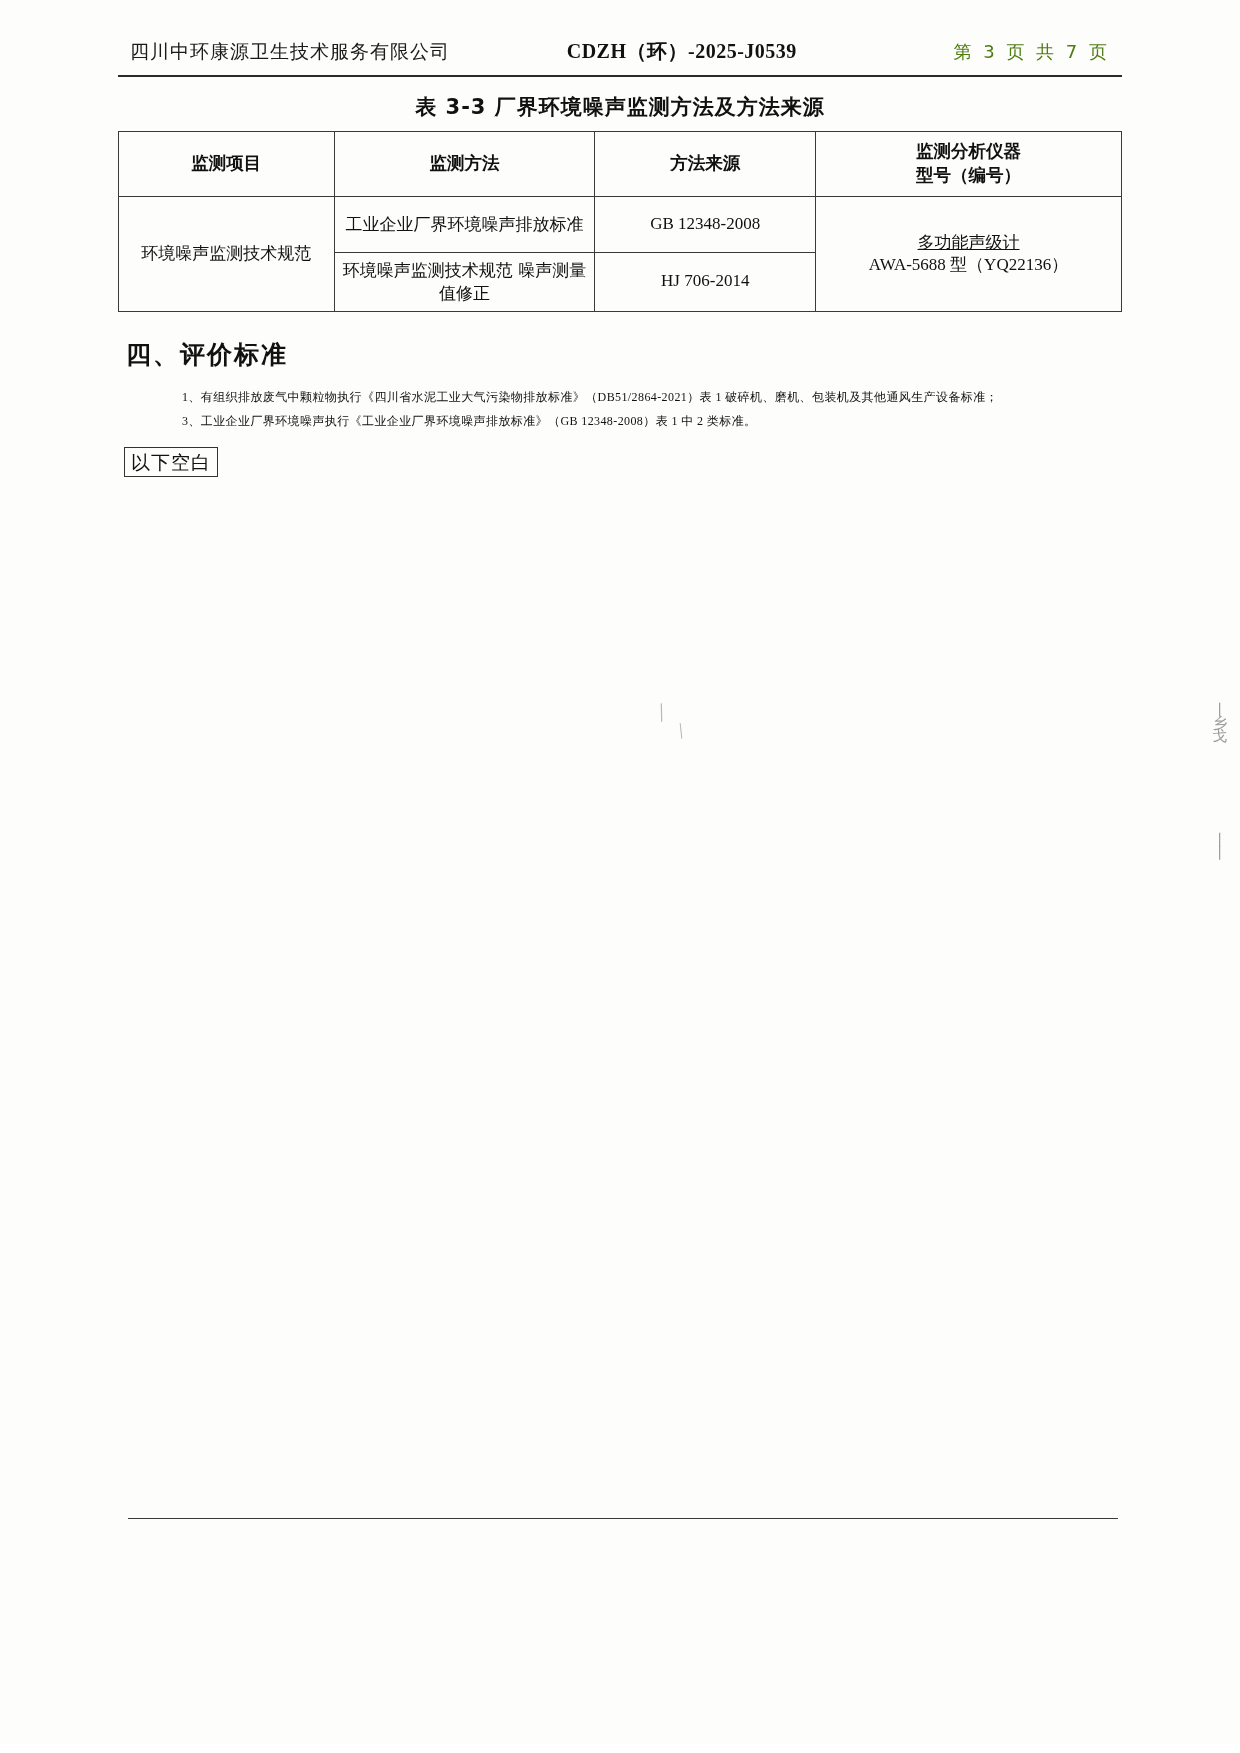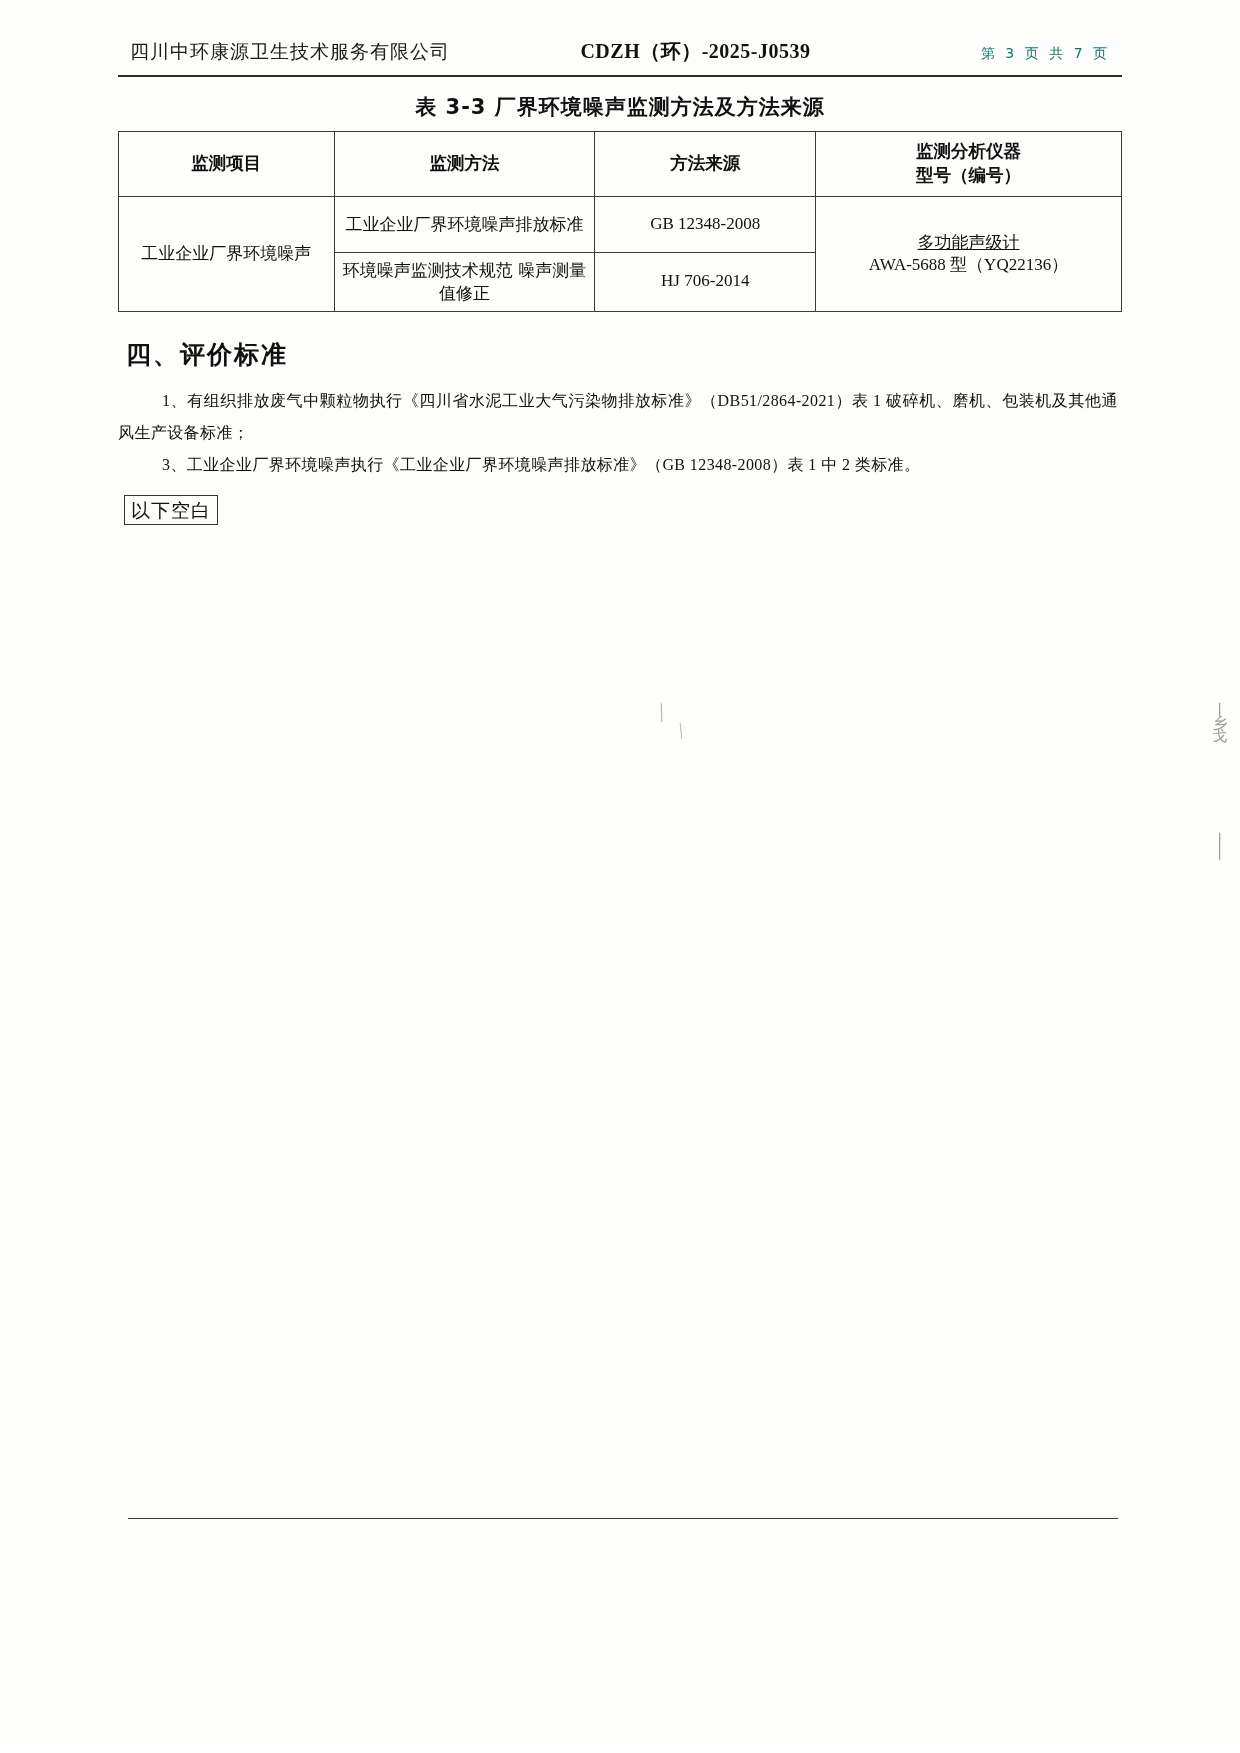--- a/index.html
+++ b/index.html
@@ -42,23 +42,23 @@
   .header-center {
     font-family: "Liberation Serif", serif;
     font-size: 20px;
     font-weight: 700;
     letter-spacing: 0.5px;
     color: #111;
     margin-left: -40px;
   }
   .header-right {
     font-family: "DejaVu Sans", "Liberation Sans", sans-serif;
-    font-size: 14px;
+    font-size: 18px;
     letter-spacing: 3px;
-    color: #0f766e;
+    color: #4d7c0f;
     text-align: center;
   }
 
   
   .table-title {
     text-align: center;
     font-size: 21px;
     font-weight: 700;
     margin: 16px 0 10px 0;
     letter-spacing: 1px;
@@ -110,25 +110,25 @@
   .section-heading {
     font-family: "DejaVu Sans", "Liberation Sans", sans-serif;
     font-size: 25px;
     font-weight: 700;
     margin: 26px 0 14px 8px;
     letter-spacing: 2px;
   }
 
   
   .para {
-    font-size: 16px;
+    font-size: 12px;
     line-height: 2.0;
     text-align: justify;
     text-justify: inter-ideograph;
-    margin: 0 4px 0 0;
+    margin: 0 4px 0 20px;
     letter-spacing: 0.4px;
   }
   .indent { text-indent: 44px; }
 
   
   .blank-box {
     display: inline-block;
     border: 1.5px solid #333;
     padding: 2px 6px 0 6px;
     font-family: "DejaVu Sans", "Liberation Sans", sans-serif;
@@ -195,21 +195,21 @@
           <th>监测方法</th>
           <th>方法来源</th>
           <th>
             <div>监测分析仪器</div>
             <div>型号（编号）</div>
           </th>
         </tr>
       </thead>
       <tbody>
         <tr class="row-h">
-          <td class="cn" rowspan="2">工业企业厂界环境噪声</td>
+          <td class="cn" rowspan="2">环境噪声监测技术规范</td>
           <td class="cn">工业企业厂界环境噪声排放标准</td>
           <td class="en">GB 12348-2008</td>
           <td rowspan="2" class="mix">
             <div class="cnpart">多功能声级计</div>
             <div>AWA-5688 型（YQ22136）</div>
           </td>
         </tr>
         <tr class="row-h">
           <td class="cn">环境噪声监测技术规范  噪声测量值修正</td>
           <td class="en">HJ 706-2014</td>

